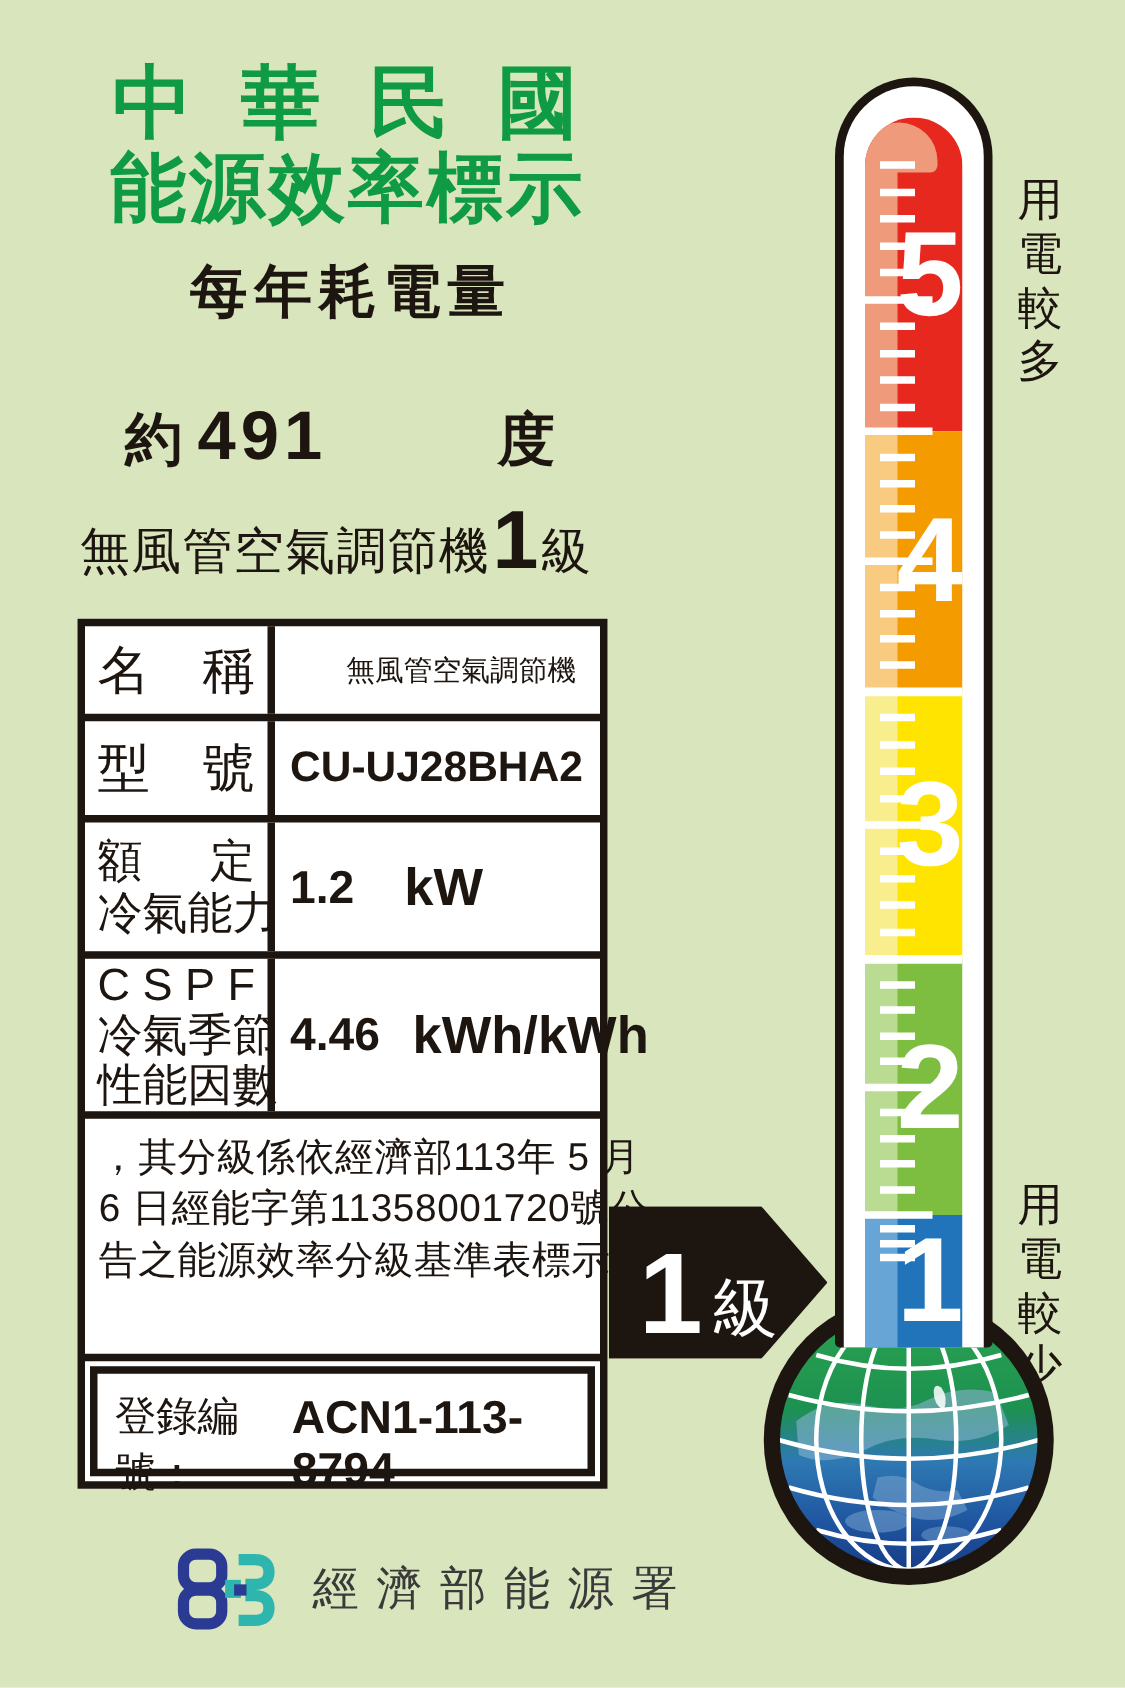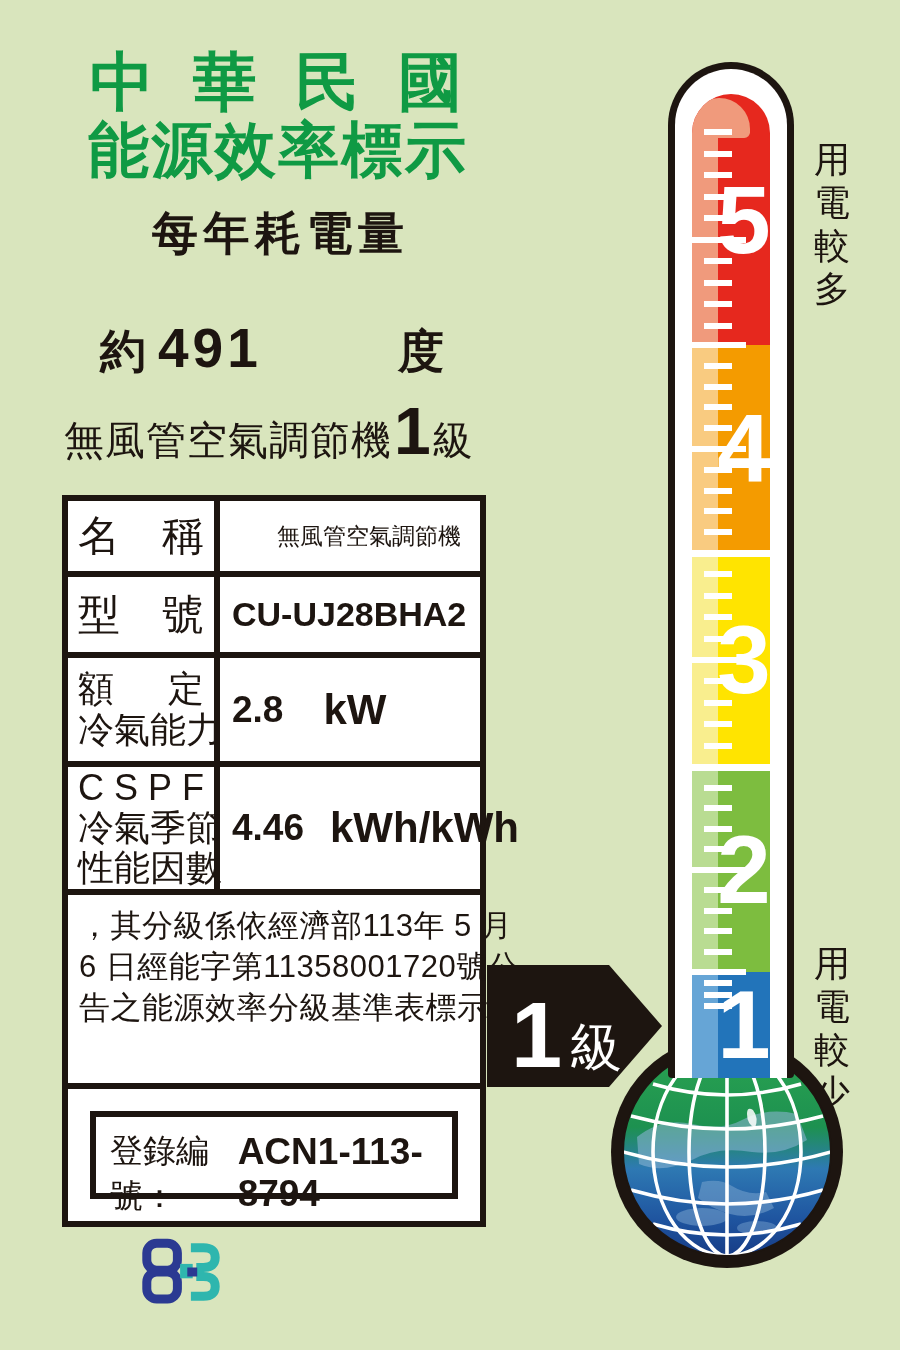--- a/index.html
+++ b/index.html
@@ -33,21 +33,21 @@
   .r1{height:70px;} .r2{height:75px;} .r3{height:103px;} .r4{height:122px;}
   .v-name{font-size:23px;letter-spacing:0px;margin-left:45px;}
   .v-model{font-size:34px;font-weight:bold;}
   .v-num{font-size:37px;font-weight:bold;}
   .v-unit{font-size:42px;font-weight:bold;}
   .gap40{width:40px;} .gap26{width:26px;}
 
   .statement{display:block;height:178px;border-top:6px solid #1d1510;padding:10px 11px 0 11px;box-sizing:content-box;}
   .statement div{font-size:31px;line-height:41px;letter-spacing:.5px;white-space:nowrap;}
 
-  .reg-wrap{border-top:6px solid #1d1510;padding:22px;}
+  .reg-wrap{border-top:6px solid #1d1510;padding:4px;}
   .reg-box{border:6px solid #1d1510;height:88px;box-sizing:border-box;display:flex;align-items:flex-start;padding:12px 14px;}
   .reg-label{font-size:33px;}
   .reg-value{font-size:37px;font-weight:bold;margin-left:4px;margin-top:2px;}
 
   
   .agency{position:absolute;left:250px;top:1246px;font-size:37px;letter-spacing:14px;color:#3a3a3a;}
   .agency-logo{position:absolute;left:136px;top:1234px;}
 
   
   .tube{position:absolute;left:668px;top:62px;width:126px;height:1016px;background:#1d1510;
@@ -147,21 +147,21 @@
             <span>定</span>
           </div>
         <div class="lbl-line fs36">
             <span>冷</span>
             <span>氣</span>
             <span>能</span>
             <span>力</span>
           </div>
       </div>
       <div class="val">
-        <span class="v-num">2.8</span>
+        <span class="v-num">1.2</span>
         <span class="gap40"></span>
         <span class="v-unit">kW</span>
       </div>
     </div>
     <div class="row r4">
       <div class="lbl">
         <div class="lbl-line fs36">
             <span>C</span>
             <span>S</span>
             <span>P</span>
@@ -200,20 +200,21 @@
   </div>
 
   <svg class="agency-logo" width="90" height="76" viewBox="0 0 100 84">
     <rect x="12" y="10" width="34" height="30" rx="11" fill="none" stroke="#2b3a92" stroke-width="10"></rect>
     <rect x="12" y="42" width="34" height="30" rx="11" fill="none" stroke="#2b3a92" stroke-width="10"></rect>
     <rect x="49" y="33" width="14" height="16" fill="#2eb6ae"></rect>
     <path d="M 61 15 H 75 Q 88 15 88 26 Q 88 37 75 37 H 67" fill="none" stroke="#2eb6ae" stroke-width="10"></path>
     <path d="M 67 47 H 75 Q 88 47 88 58 Q 88 69 75 69 H 61" fill="none" stroke="#2eb6ae" stroke-width="10"></path>
     <rect x="57" y="37" width="11" height="10" fill="#2b3a92"></rect>
   </svg>
+  <div class="agency">經濟部能源署</div>
 
   <div class="tube">
     <div class="tube-white">
       <div class="tube-fill">
           <div class="seg seg0" style="height: 251px; background: rgb(230, 40, 30);">
             <div class="strip" style="background: rgb(240, 154, 124);"></div>
             <div class="cap" style="background: rgb(240, 154, 124);"></div>
             <div class="tick" style="top: 35px;"></div>
             <div class="tick" style="top: 56.5px;"></div>
             <div class="tick" style="top: 78px;"></div>

